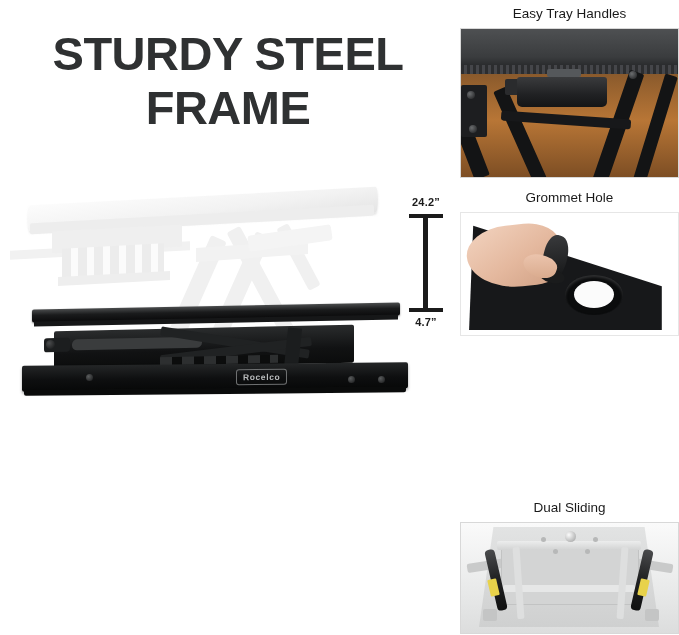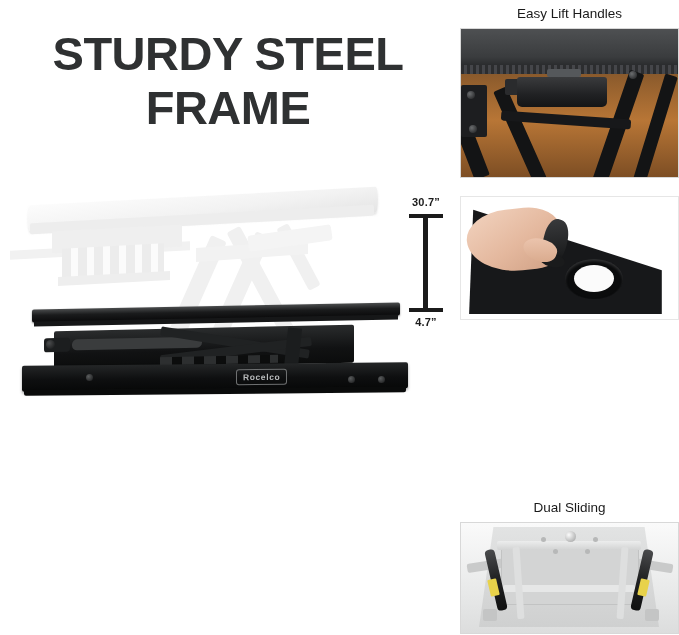--- a/index.html
+++ b/index.html
@@ -331,53 +331,54 @@
     <div class="solid mid-slot"></div>
     <div class="solid base-bar"></div>
     <div class="solid base-bar-bottom"></div>
     <div class="screw scr1"></div>
     <div class="screw scr2"></div>
     <div class="screw scr3"></div>
     <div class="brand-badge">Rocelco</div>
   </div>
 
   <div id="dimension-indicator">
-    <div class="dim-label" id="dim-label-top">30.7”</div>
+    <div class="dim-label" id="dim-label-top">24.2”</div>
     <div class="dim-cap" id="dim-cap-top"></div>
     <div id="dim-stem"></div>
     <div class="dim-cap" id="dim-cap-bottom"></div>
     <div class="dim-label" id="dim-label-bottom">4.7”</div>
   </div>
 
 </div>
 
 <div id="right-column">
 
   <div class="feature-block" id="feature-handles">
-    <div class="feature-caption">Easy Lift Handles</div>
+    <div class="feature-caption">Easy Tray Handles</div>
     <div class="feature-photo">
       <div class="p1-floor"></div>
       <div class="p1-desk"></div>
       <div class="p1-edge"></div>
       <div class="p1-bar p1-b1"></div>
       <div class="p1-bar p1-b2"></div>
       <div class="p1-bar p1-b3"></div>
       <div class="p1-bar p1-b4"></div>
       <div class="p1-cross"></div>
       <div class="p1-plate"></div>
       <div class="p1-handle-bolt"></div>
       <div class="p1-handle-stub"></div>
       <div class="p1-handle"></div>
       <div class="p1-screw p1-s1"></div>
       <div class="p1-screw p1-s2"></div>
       <div class="p1-screw p1-s3"></div>
     </div>
   </div>
 
   <div class="feature-block" id="feature-grommet">
+    <div class="feature-caption">Grommet Hole</div>
     <div class="feature-photo">
       <div class="p2-panel"></div>
       <div class="p2-ring-out"></div>
       <div class="p2-ring-in"></div>
       <div class="p2-hand"></div>
       <div class="p2-cover"></div>
       <div class="p2-cover-lip"></div>
       <div class="p2-thumb"></div>
     </div>
   </div>

